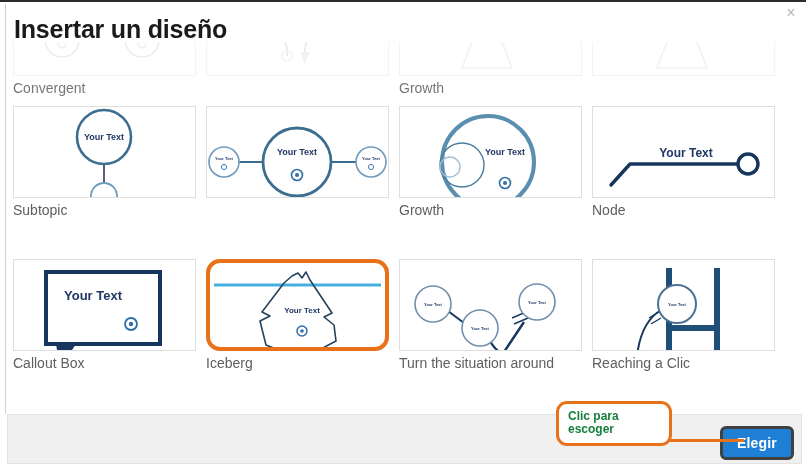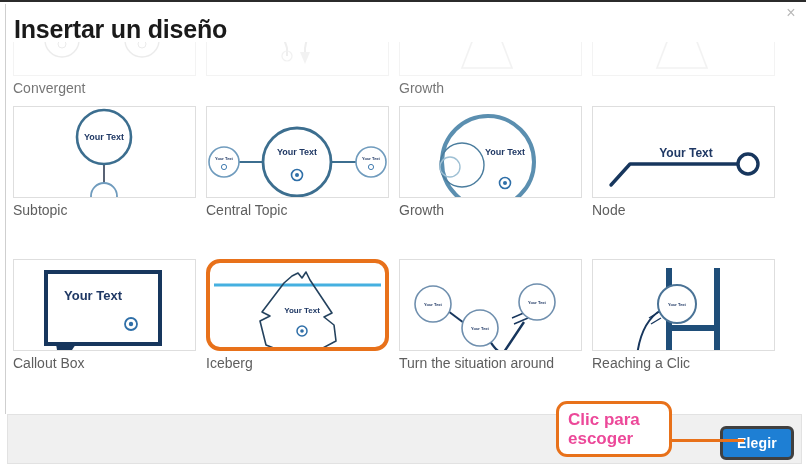--- a/index.html
+++ b/index.html
@@ -137,23 +137,23 @@
     top: 399px;
     width: 116px;
     padding: 6px 9px;
     background: #ffffff;
     border: 3px solid #e8711a;
     border-radius: 11px;
     box-sizing: border-box;
     z-index: 35;
   }
   .callout-text {
-    font-size: 17px;
+    font-size: 12px;
     font-weight: bold;
-    color: #ec4899;
+    color: #15803d;
     line-height: 1.12;
     white-space: pre-line;
   }
   .connector {
     position: absolute;
     left: 670px;
     top: 437px;
     width: 74px;
     height: 3px;
     background: #e8711a;
@@ -240,21 +240,20 @@
           <circle cx="90" cy="68" r="5.5" fill="#ffffff" stroke="#2f6fa8" stroke-width="1.6"></circle>
           <circle cx="90" cy="68" r="2" fill="#2f6fa8"></circle>
           <circle cx="17" cy="55" r="15" fill="#ffffff" stroke="#6f9bbd" stroke-width="1.6"></circle>
           <text class="txt-mini" x="17" y="53" text-anchor="middle">Your Text</text>
           <circle cx="17" cy="60" r="2.6" fill="none" stroke="#2f6fa8" stroke-width="0.9"></circle>
           <circle cx="164" cy="55" r="15" fill="#ffffff" stroke="#6f9bbd" stroke-width="1.6"></circle>
           <text class="txt-mini" x="164" y="53" text-anchor="middle">Your Text</text>
           <circle cx="164" cy="60" r="2.6" fill="none" stroke="#2f6fa8" stroke-width="0.9"></circle>
         </svg>
       </div>
-      <div class="caption">Central Topic</div>
     </div>
 
     <div class="cell" style="left:399px; top:104px;">
       <div class="thumb">
         <svg width="181" height="110" viewBox="0 0 181 110">
           <circle cx="88" cy="55" r="46" fill="none" stroke="#5b8fb0" stroke-width="4"></circle>
           <circle cx="62" cy="58" r="22" fill="none" stroke="#4b7d9e" stroke-width="1.4"></circle>
           <circle cx="50" cy="60" r="10" fill="none" stroke="#9fc0d4" stroke-width="1.4"></circle>
           <text class="txt-main" x="105" y="48" text-anchor="middle">Your Text</text>
           <circle cx="105" cy="76" r="5.5" fill="#ffffff" stroke="#2f6fa8" stroke-width="1.6"></circle>

